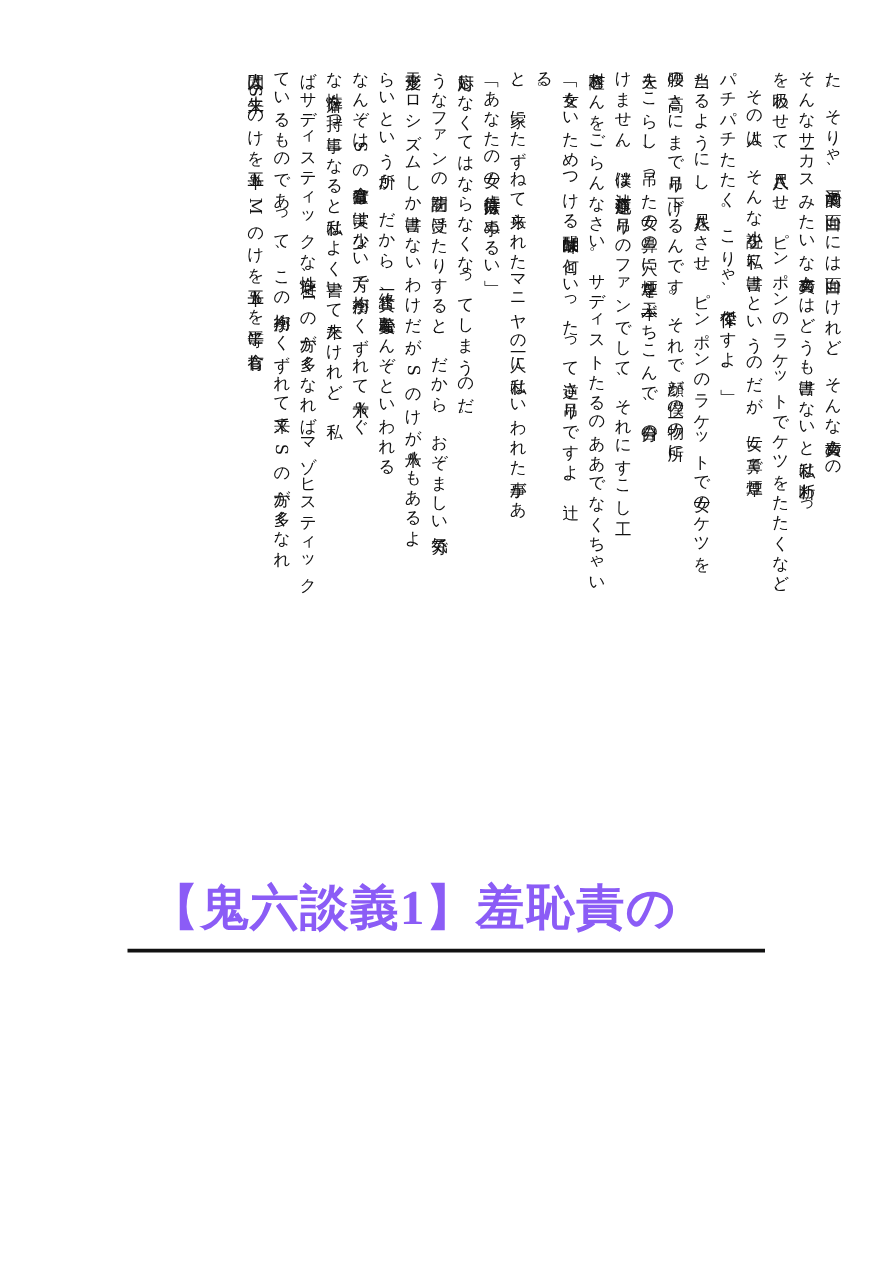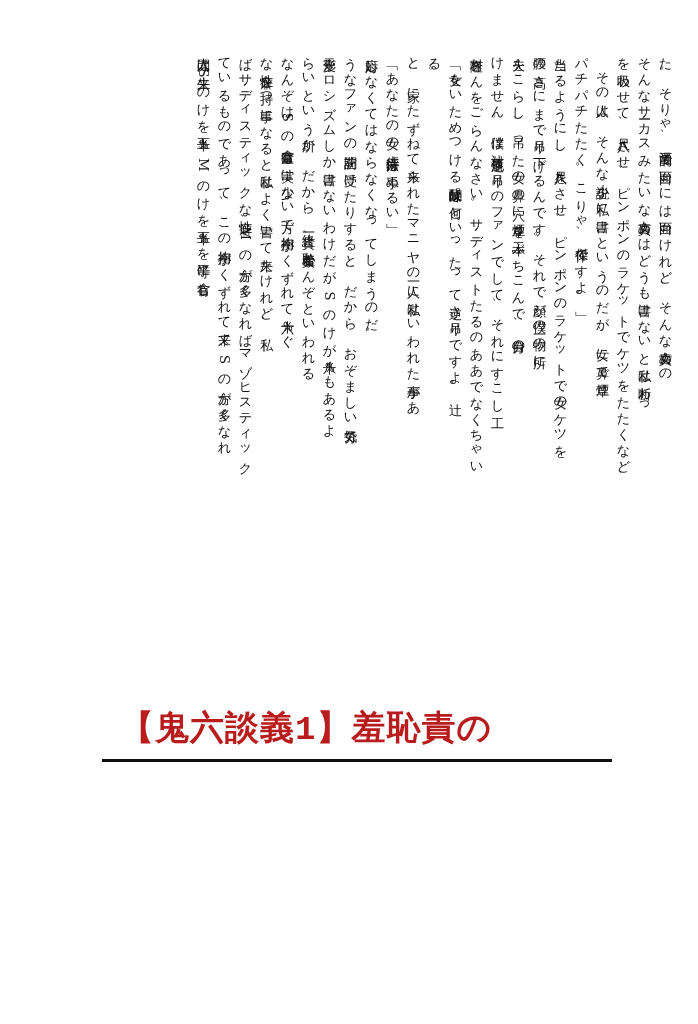--- a/index.html
+++ b/index.html
@@ -32,27 +32,27 @@
     align-items: flex-end;
     justify-content: center;
   }
   .title-inner {
     position: relative;
     width: 470px;
     text-align: left;
     padding-left: 12px;
   }
   .title-text {
-    font-family: Liberation Mono, monospace;
+    font-family: Liberation Serif, serif;
     font-weight: 700;
-    font-size: 34px;
+    font-size: 39px;
     letter-spacing: 1px;
     line-height: 1.15;
     white-space: nowrap;
-    color: #b91c1c;
+    color: #8b5cf6;
   }
   .title-rule {
     position: absolute;
     left: -6px;
     right: -22px;
     bottom: -12px;
     height: 3px;
     background: #111111;
   }
 

